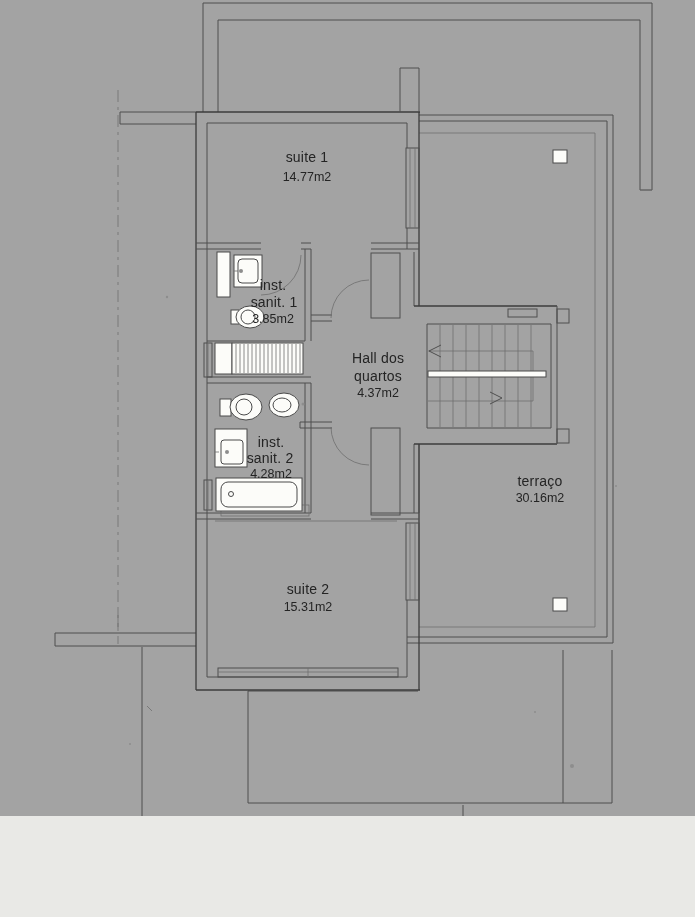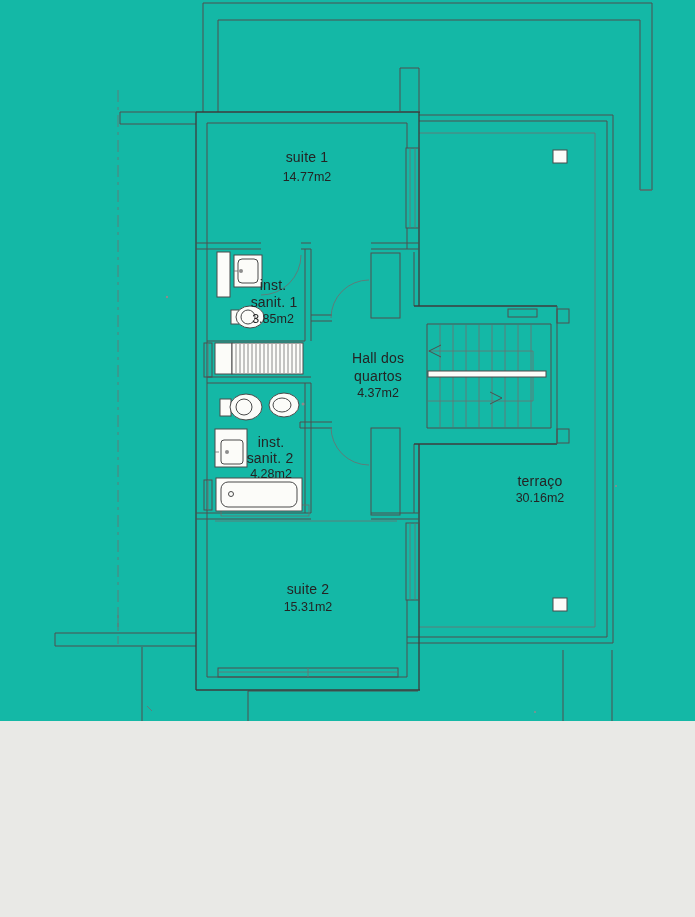--- a/index.html
+++ b/index.html
@@ -1,16 +1,16 @@
 <!DOCTYPE html>
 <html><head>
 <meta charset="utf-8">
 <style>
   html,body{margin:0;padding:0;background:#e9e9e6;}
-  .page{position:relative;width:695px;height:721px;background:#14b8a6;overflow:hidden;
+  .page{position:relative;width:695px;height:816px;background:#a3a3a3;overflow:hidden;
         font-family:"Liberation Sans", sans-serif;}
   svg{position:absolute;left:0;top:0;}
   text{font-family:"Liberation Sans", sans-serif;fill:#242424;text-anchor:middle;}
   .tname{font-size:14px;letter-spacing:.2px;}
   .tarea{font-size:12.5px;}
   .w   {stroke:#3c3c3c;stroke-width:1.3;fill:none;}       
   .l   {stroke:#4f4f4f;stroke-width:1;fill:none;}         
   .lt  {stroke:#6e6e6e;stroke-width:.8;fill:none;}        
   .fx  {stroke:#4a4a4a;stroke-width:1;fill:#fcfcf9;}      
   .noise{fill:#8d8d8d;}

